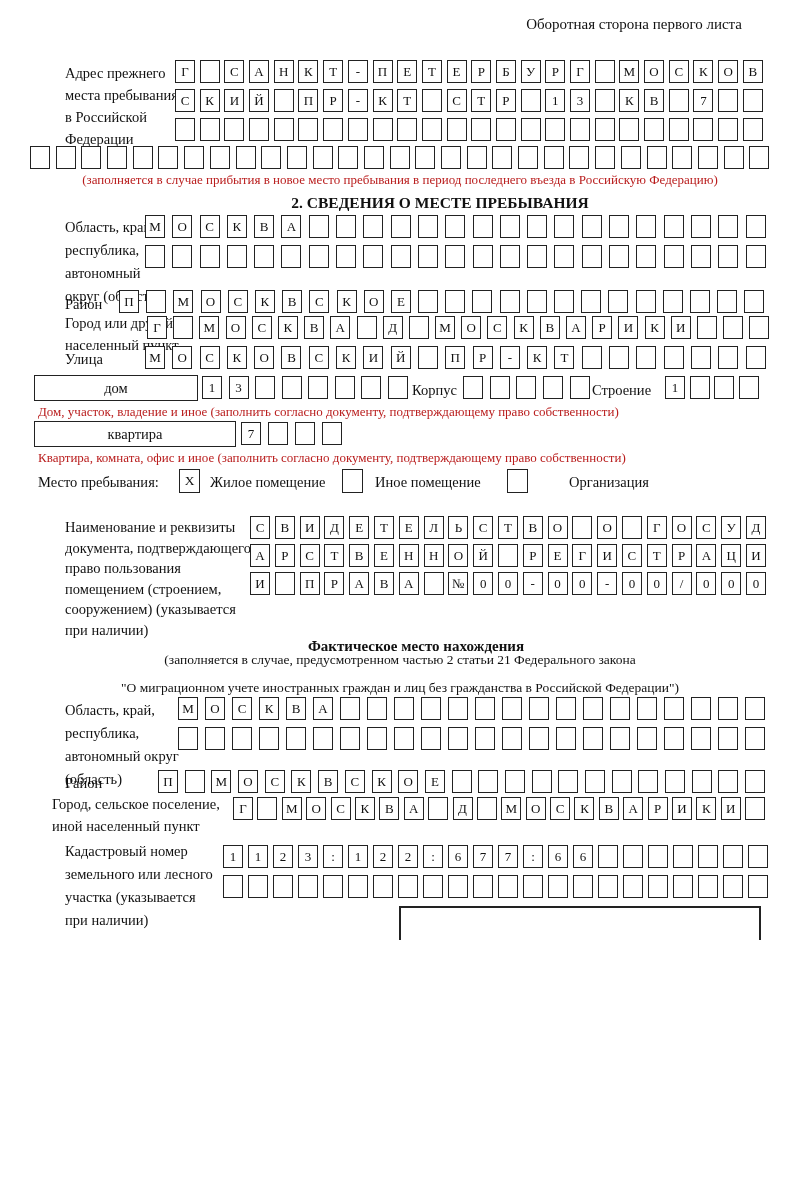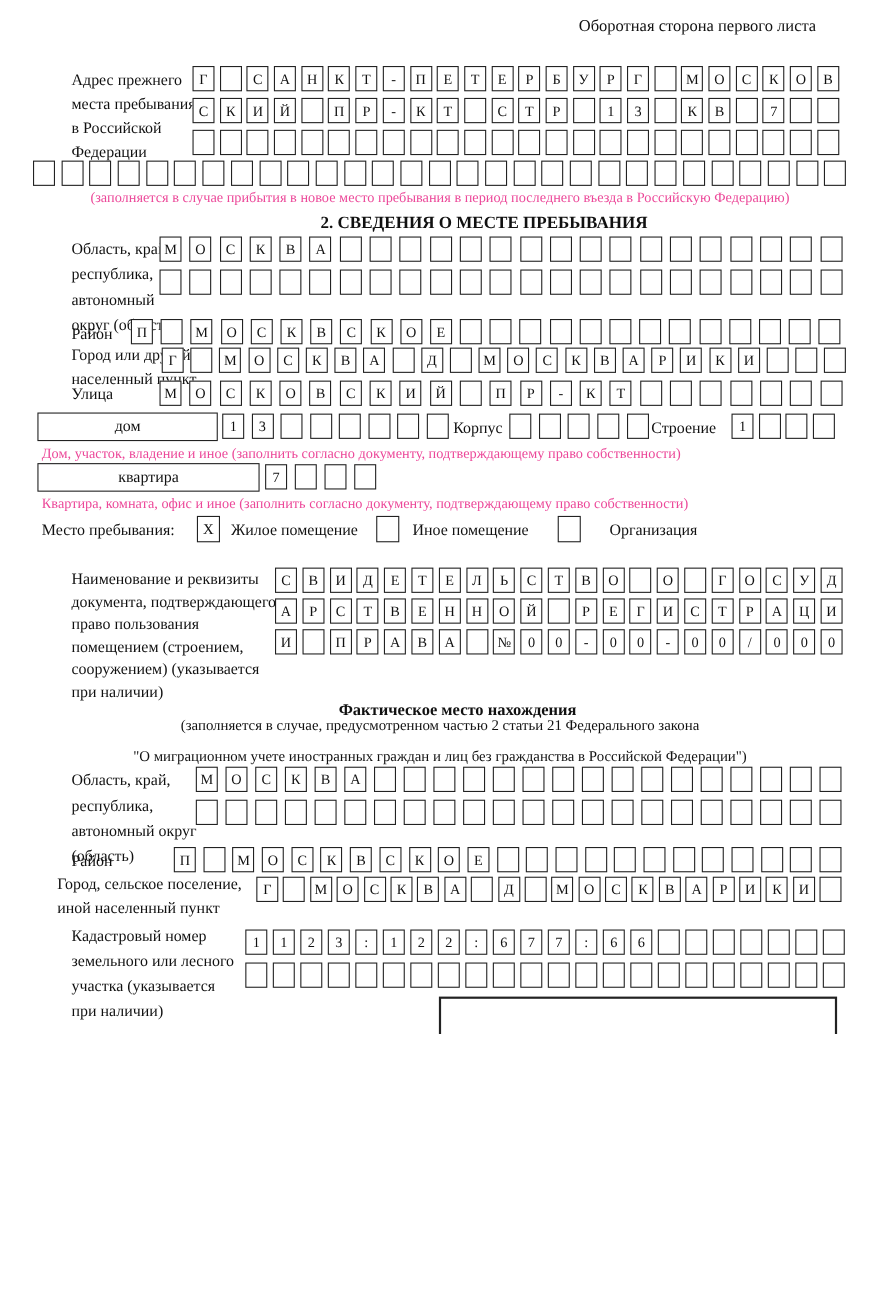--- a/index.html
+++ b/index.html
@@ -2,21 +2,21 @@
 <html><head>
 <meta charset="utf-8">
 <style>
   html,body{margin:0;padding:0;background:#fff;}
   .page{
     position:relative;width:800px;height:940px;background:#fff;
     font-family:"Liberation Serif","DejaVu Serif",serif;color:#111;overflow:hidden;
   }
   .abs{position:absolute;}
   .lbl{font-size:14.5px;line-height:22px;white-space:pre-line;color:#111;}
-  .caption{font-size:13px;color:#ec4899;}
+  .caption{font-size:13px;color:#b91c1c;}
   .center{text-align:center;width:800px;left:0;}
   .bold{font-weight:bold;}
   .grid{display:flex;}
   .cell{
     width:20px;height:23px;border:1.5px solid #222;background:#fff;
     display:flex;align-items:center;justify-content:center;
     font-size:13px;font-family:"Liberation Serif",serif;color:#111;
     box-sizing:border-box;flex:none;
   }
   .wbox{
@@ -328,21 +328,21 @@
       <div class="cell"></div>
     </div>
   <div class="abs caption" style="left:38px;top:450px;">Квартира, комната, офис и иное (заполнить согласно документу, подтверждающему право собственности)</div>
 
   <div class="abs lbl" style="left:38px;top:471px;">Место пребывания:</div>
   <div class="abs chk" style="left:179px;top:469px;">X</div>
   <div class="abs lbl" style="left:210px;top:471px;">Жилое помещение</div>
   <div class="abs chk" style="left:342px;top:469px;"></div>
   <div class="abs lbl" style="left:375px;top:471px;">Иное помещение</div>
   <div class="abs chk" style="left:507px;top:469px;"></div>
-  <div class="abs lbl" style="left:554px;top:471px;">Организация</div>
+  <div class="abs lbl" style="left:569px;top:471px;">Организация</div>
 
   <div class="abs lbl" style="left:65px;top:517px;line-height:20.5px;">Наименование и реквизиты
 документа, подтверждающего
 право пользования
 помещением (строением,
 сооружением) (указывается
 при наличии)</div>
   <div class="abs grid" style="left:250px;top:516px;gap:4.8px;">
       <div class="cell">С</div>
       <div class="cell">В</div>

